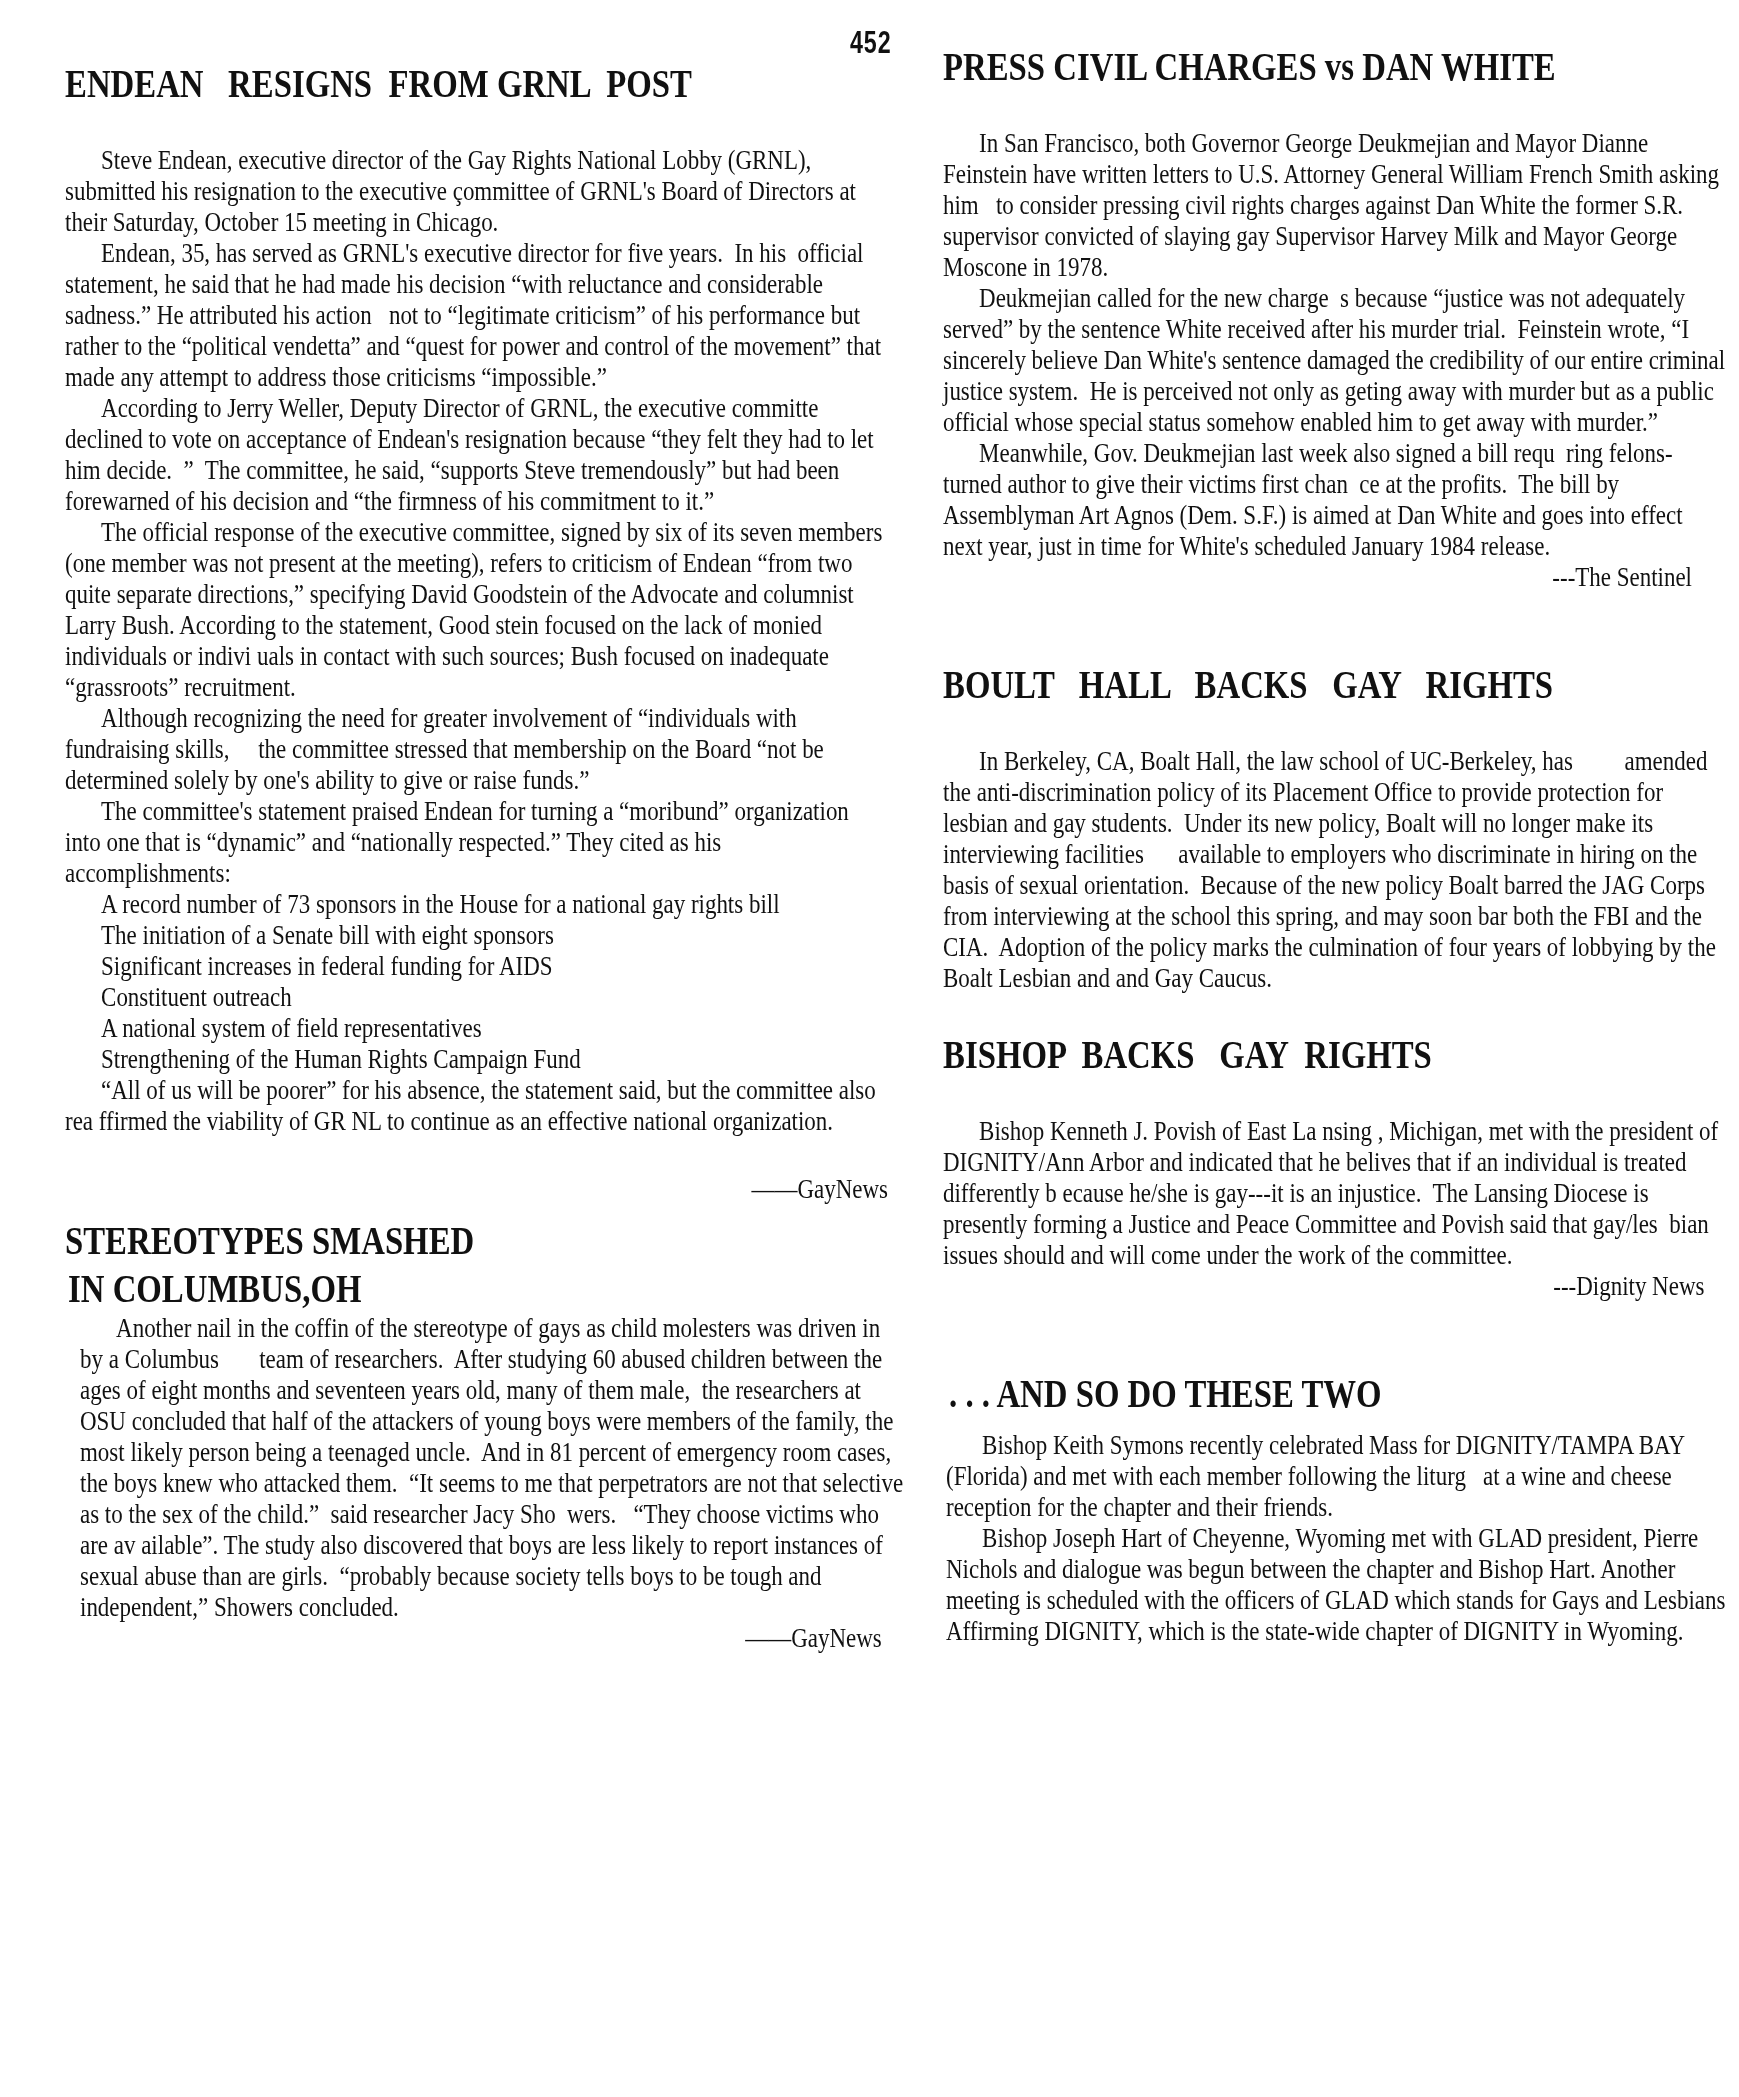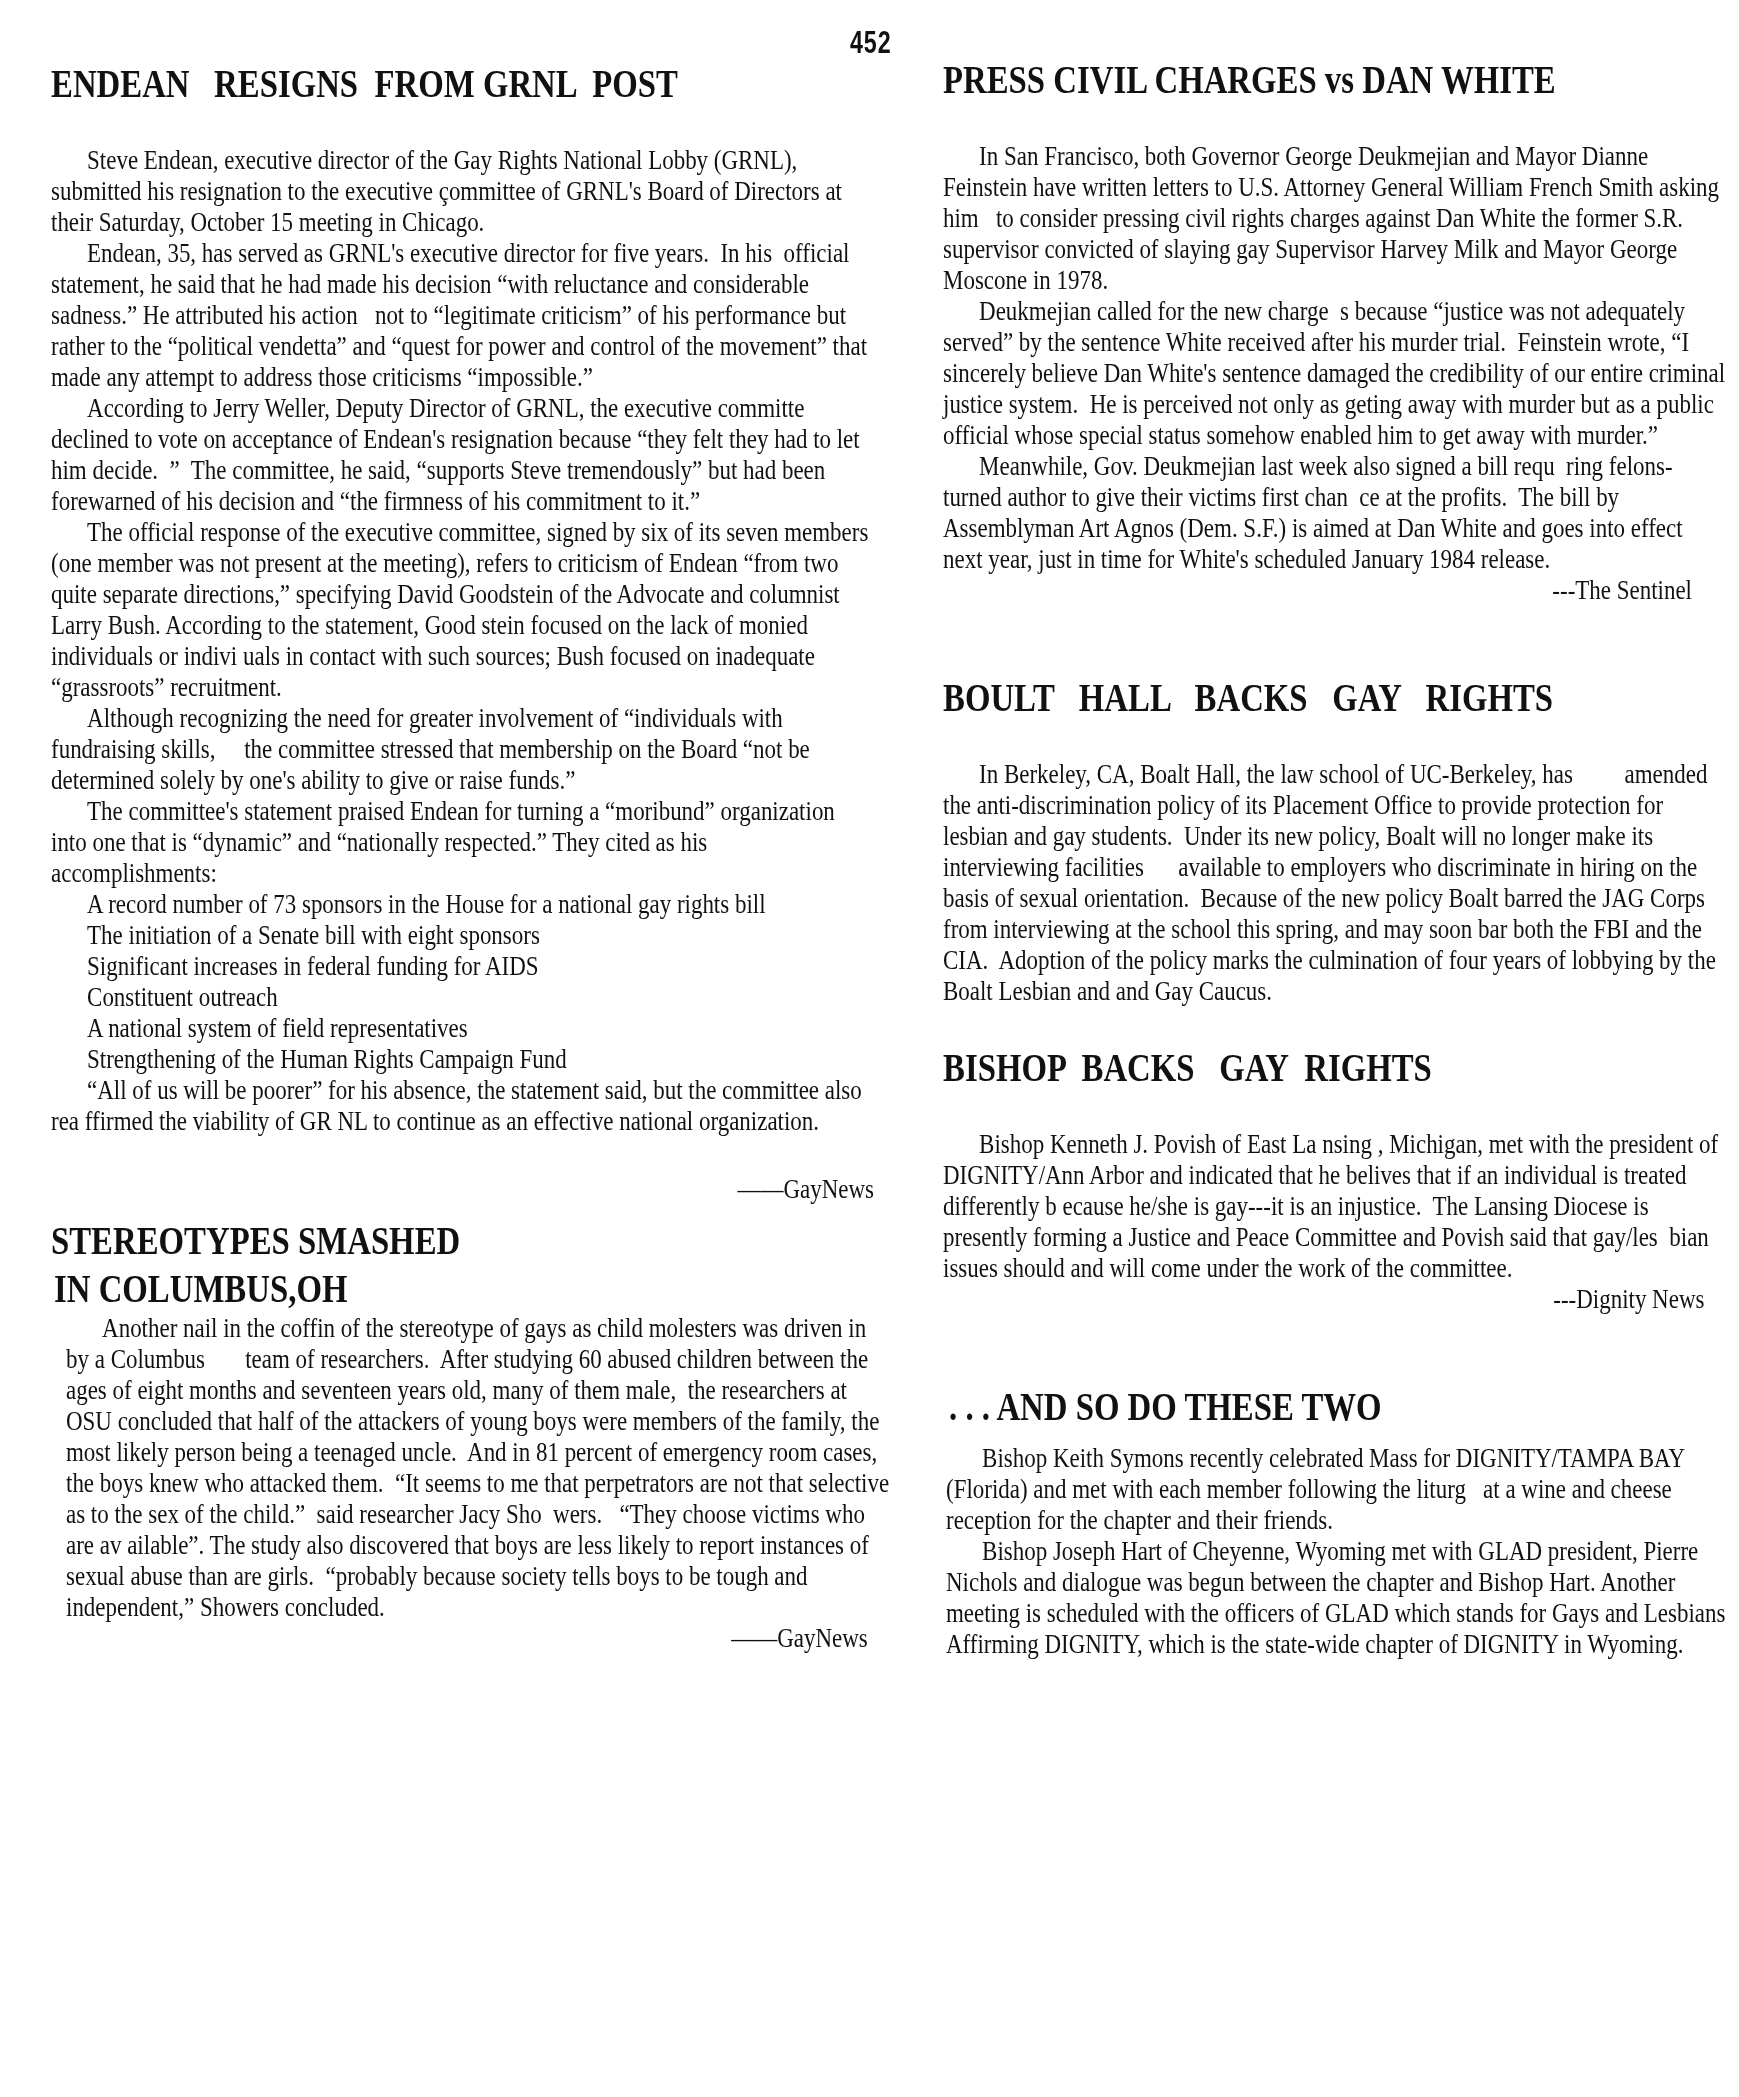--- a/index.html
+++ b/index.html
@@ -8,22 +8,22 @@
     font-family: "Liberation Serif", "DejaVu Serif", serif;
     color: #111111;
   }
   .page-number {
     position: absolute; left: 850px; top: 25px;
     font-family: "Liberation Sans Narrow", "Liberation Sans", sans-serif;
     font-weight: bold; font-size: 31px; letter-spacing: 1.2px;
     transform: scaleX(0.75); transform-origin: left top;
   }
   .col { position: absolute; }
-  .col-left { left: 51px; top: 59px; width: 823px; }
-  .col-right { left: 943px; top: 55px; width: 783px; }
+  .col-left { left: 65px; top: 59px; width: 823px; }
+  .col-right { left: 943px; top: 42px; width: 783px; }
   .headline {
     font-weight: bold; font-size: 41px; line-height: 48px;
     margin: 0; white-space: nowrap;
     transform: scaleX(0.8); transform-origin: left top;
     letter-spacing: 0px;
   }
   .body-text {
     font-size: 28px; line-height: 31px;
     transform: scaleX(0.82); transform-origin: left top;
     width: 122%;

